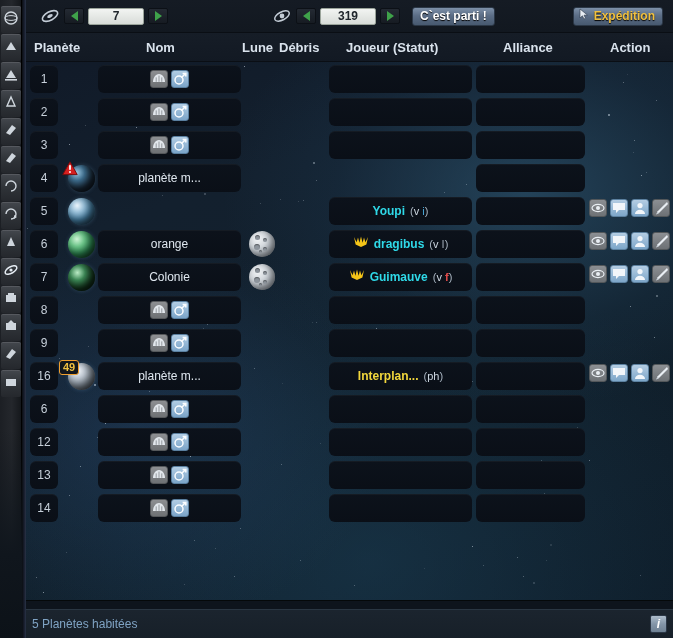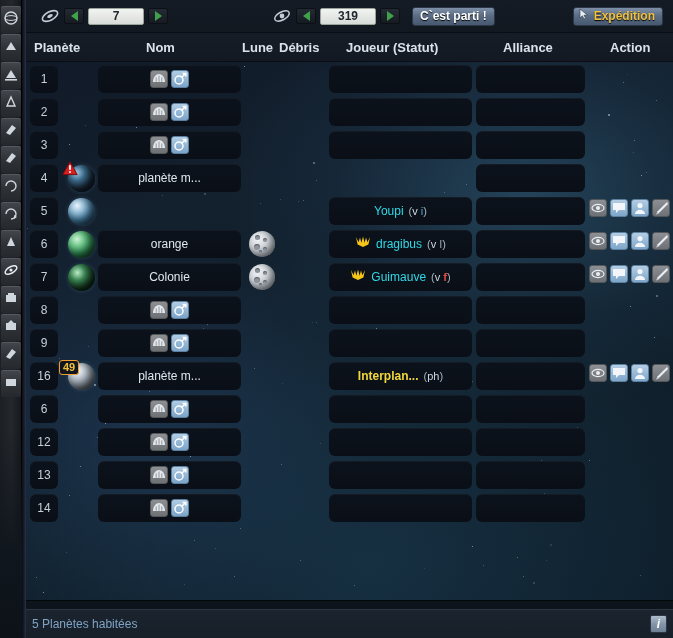--- a/index.html
+++ b/index.html
@@ -153,21 +153,21 @@
     line-height:28px; text-align:center;
     color:#c7d0da; font-size:12px;
   }
   .celltxt {
     position:absolute; width:100%; top:0; height:28px;
     line-height:28px; text-align:center;
     color:#dfe7ef; font-size:12px; white-space:nowrap;
     overflow:hidden;
   }
   .celltxt.player { display:flex; align-items:center; justify-content:center; gap:5px; }
-  .pname { color:#2fd9e8; font-weight:normal; font-size:12px; }
+  .pname { color:#2fd9e8; font-weight:bold; font-size:12px; }
   .pname.neutral { color:#e8eef4; font-weight:normal; }
   .pname.yellow { color:#f2d73c; font-weight:bold; }
   .pstat { color:#a8b4c0; font-size:11px; }
   .st-v { color:#cfd8e2; }
   .st-i { color:#49a8d8; }
   .st-I { color:#9aa6b2; }
   .st-f { color:#e24b4b; font-weight:bold; }
   .st-ph{ color:#cfd8e2; }
 
   

